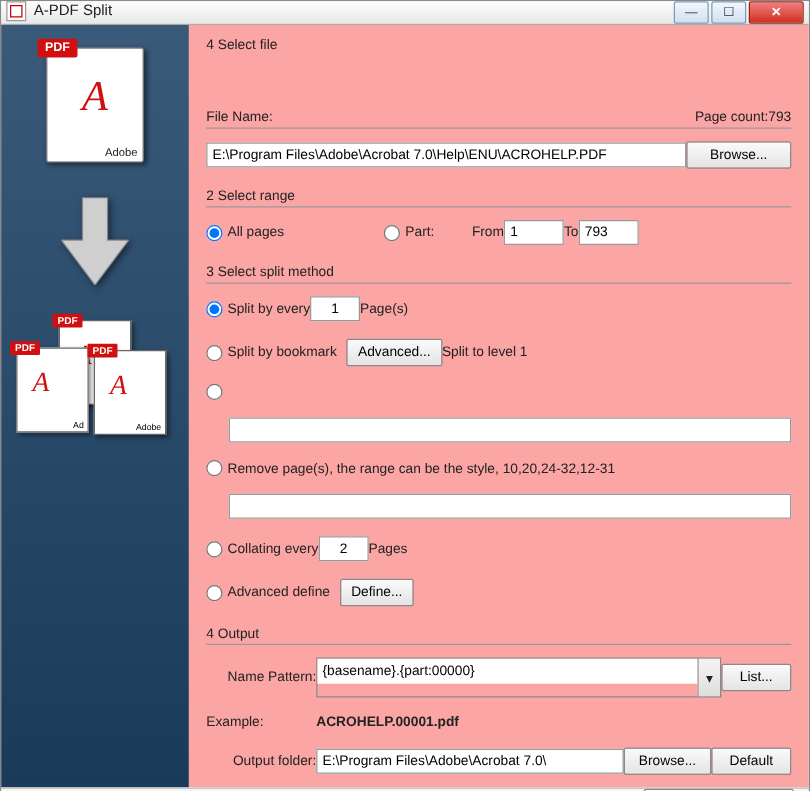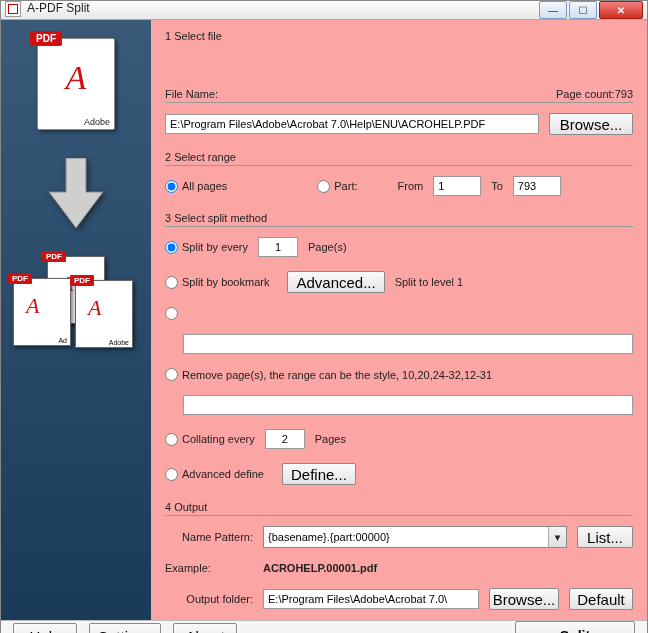--- a/index.html
+++ b/index.html
@@ -21,26 +21,26 @@
 .arrow { width:56px; height:70px; display:flex; align-items:center; justify-content:center; }
 .arrow svg { filter: drop-shadow(2px 2px 3px rgba(0,0,0,0.5)); }
 .minis { width:134px; height:100px; position:relative; }
 .mini { width:58px; height:68px; background:#fff; border:1px solid #666; position:absolute; box-shadow:2px 2px 4px rgba(0,0,0,0.5); }
 .mini .lbl { position:absolute; top:-6px; left:-6px; background:#d01010; color:#fff; font-size:8px; font-weight:bold; padding:1px 4px; border-radius:1px; }
 .mini .sym { position:absolute; top:14px; left:12px; font-size:22px; color:#d01010; font-family:"Times New Roman",serif; font-style:italic; }
 .mini .foot { position:absolute; bottom:1px; right:3px; font-size:7px; }
 .main { flex:1; padding:10px 14px 6px 14px; display:flex; flex-direction:column; gap:6px; color:#222; overflow:hidden; }
 .section-title { font-size:11px; color:#222; }
 .underline { border-bottom:1px solid #999; padding-bottom:2px; display:flex; justify-content:space-between; align-items:flex-end;margin-top:40px; }
-.row { display:flex; align-items:center; gap:10px; margin:4px 0; }
+.row { display:flex; align-items:center; gap:0; margin:4px 0; }
 input[type="text"] { border:1px solid #9a9a9a; padding:2px 4px; font-size:11px; height:20px; background:#fff; }
-.btn { border:1px solid #8a8a8a; background:linear-gradient(#fafafa,#e4e4e4); padding:2px 8px; height:22px; border-radius:2px; cursor:pointer; font-size:15px; display:inline-flex; align-items:center; justify-content:center; }
+.btn { border:1px solid #8a8a8a; background:linear-gradient(#fafafa,#e4e4e4); padding:2px 8px; height:22px; border-radius:2px; cursor:pointer; font-size:11px; display:inline-flex; align-items:center; justify-content:center; }
 .radio { display:flex; align-items:center; gap:4px; }
 .radio input { margin:0; }
-.combo { display:flex; border:1px solid #8a8a8a; height:22px; }
+.combo { display:flex; border:1px solid #8a8a8a; height:32px; }
 .combo input { border:none; flex:1; }
 .combo .dd { width:18px; background:linear-gradient(#f4f4f4,#dedede); display:flex; align-items:center; justify-content:center; border-left:1px solid #aaa; }
 .footerbar { height:44px; border-top:1px solid #bbb; display:flex; align-items:center; padding:0 12px; gap:12px; background:#f5f5f5; }
 .footerbar .btn { min-width:64px; height:26px; }
 .splitbtn { margin-left:auto; min-width:120px!important; height:30px!important; font-weight:bold; font-size:14px!important; }
 label { font-size:11px; }
 </style>
 </head>
 <body>
 
@@ -81,21 +81,21 @@
         <div class="mini" style="left:66px; top:24px;">
           <div class="lbl">PDF</div>
           <div class="sym">A</div>
           <div class="foot">Adobe</div>
         </div>
       </div>
     </div>
 
     <div class="main">
 
-      <div class="section-title">1 Select file</div>
+      <div class="section-title">4 Select file</div>
       <div class="underline">
         <span>File Name:</span>
         <span><span>Page count:</span><span>793</span></span>
       </div>
       <div class="row">
         <input type="text" style="flex: 1 1 0%;" value="E:\Program Files\Adobe\Acrobat 7.0\Help\ENU\ACROHELP.PDF">
         <button class="btn" style="width:84px">Browse...</button>
       </div>
 
       <div class="section-title underline" style="margin-top:6px">2 Select range</div>

